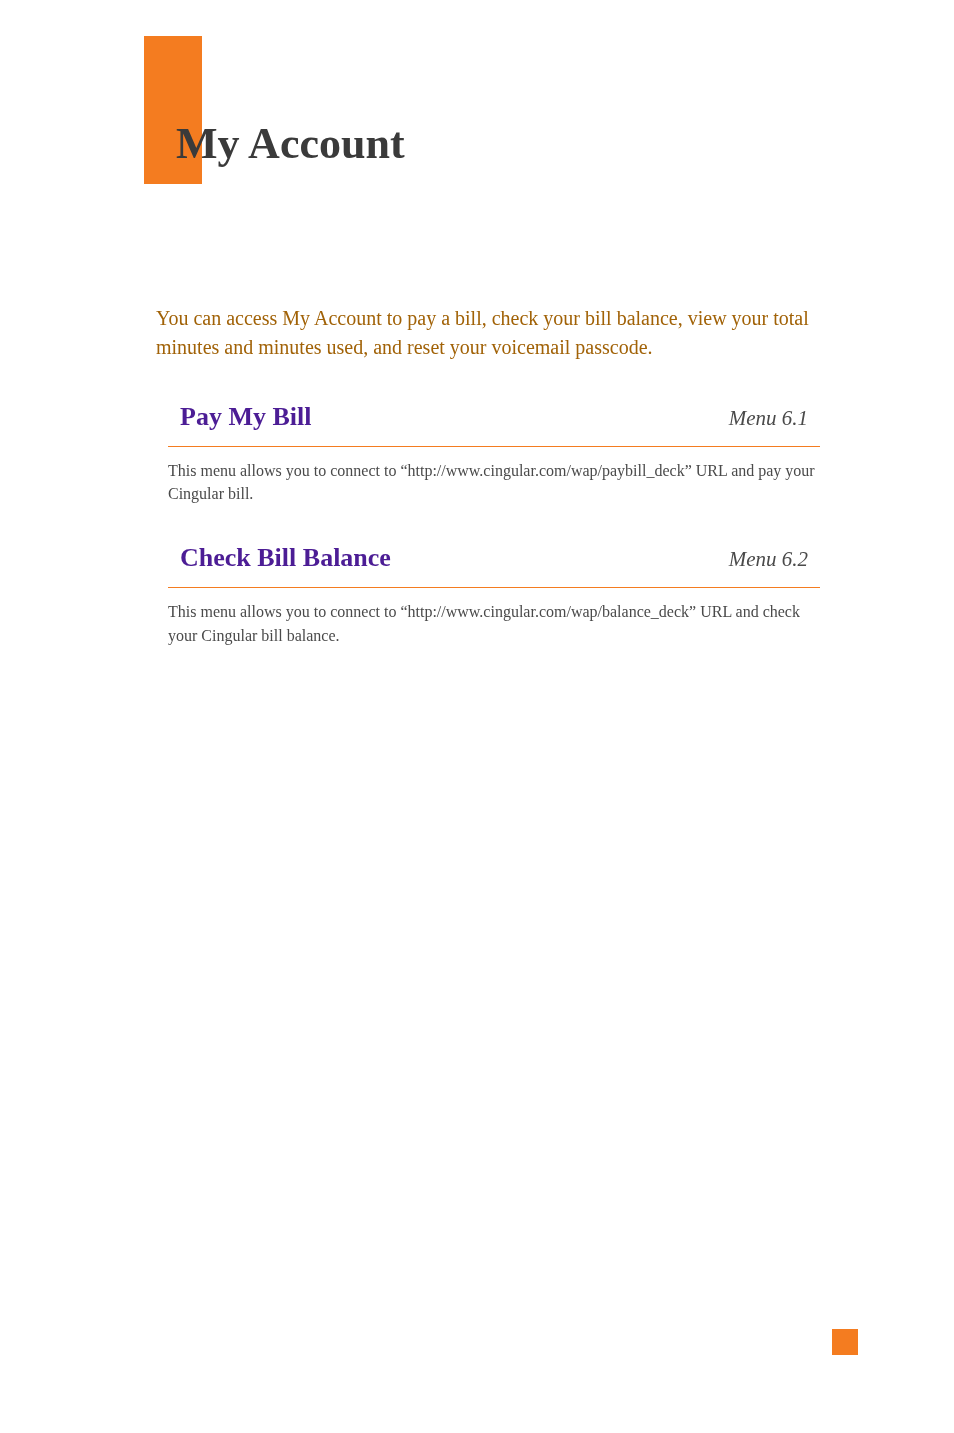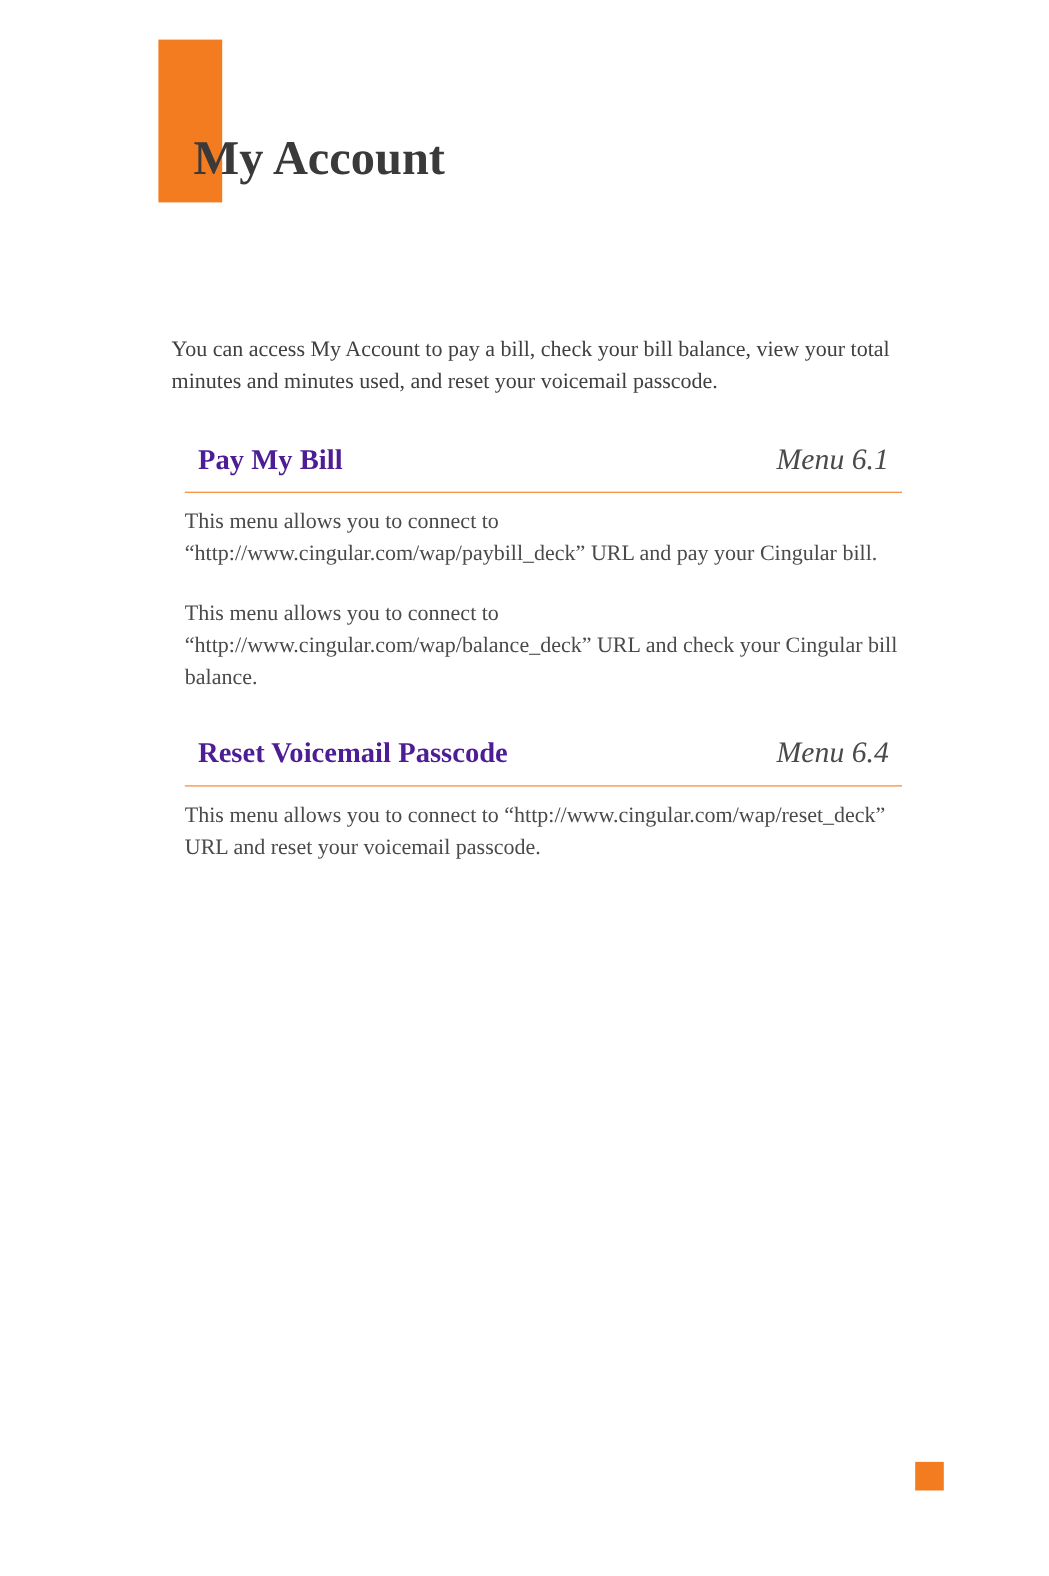--- a/index.html
+++ b/index.html
@@ -34,48 +34,48 @@
     }
     .content {
       position: absolute;
       top: 256px;
       left: 108px;
       width: 700px;
     }
     .intro {
       font-size: 20px;
       line-height: 1.45;
-      color: #404040;
+      color: #a16207;
       margin-bottom: 28px;
     }
     .section {
       margin-bottom: 26px;
     }
     .section-heading {
       display: flex;
       justify-content: space-between;
       align-items: baseline;
       border-bottom: 1px solid #f47c20;
       padding-bottom: 2px;
       margin-bottom: 12px;
     }
     .section-title {
       font-size: 26px;
       font-weight: bold;
       color: #4c1d95;
       font-family: 'Times New Roman', serif;
     }
     .menu-label {
-      font-size: 27px;
+      font-size: 21px;
       font-style: italic;
       color: #4a4a4a;
       font-family: 'Times New Roman', serif;
     }
     .section-body {
-      font-size: 20px;
+      font-size: 16px;
       line-height: 1.45;
       color: #4a4a4a;
     }
     .footer-square {
       position: absolute;
       bottom: 90px;
       right: 108px;
       width: 26px;
       height: 26px;
       background: #f47c20;
@@ -92,26 +92,23 @@
 
   <div class="section">
     <div class="section-heading">
       <span class="section-title">Pay My Bill</span>
       <span class="menu-label">Menu 6.1</span>
     </div>
     <p class="section-body">This menu allows you to connect to “http://www.cingular.com/wap/paybill_deck” URL and pay your Cingular bill.</p>
   </div>
 
   <div class="section">
+    <div class="section-heading">
+      <span class="section-title">Check Bill Balance</span>
+      <span class="menu-label">Menu 6.2</span>
+    </div>
     <p class="section-body">This menu allows you to connect to “http://www.cingular.com/wap/balance_deck” URL and check your Cingular bill balance.</p>
   </div>
 
 
-  <div class="section">
-    <div class="section-heading">
-      <span class="section-title">Reset Voicemail Passcode</span>
-      <span class="menu-label">Menu 6.4</span>
-    </div>
-    <p class="section-body">This menu allows you to connect to “http://www.cingular.com/wap/reset_deck” URL and reset your voicemail passcode.</p>
-  </div>
 </div>
 
 <div class="footer-square"></div>
 
 </body></html>

